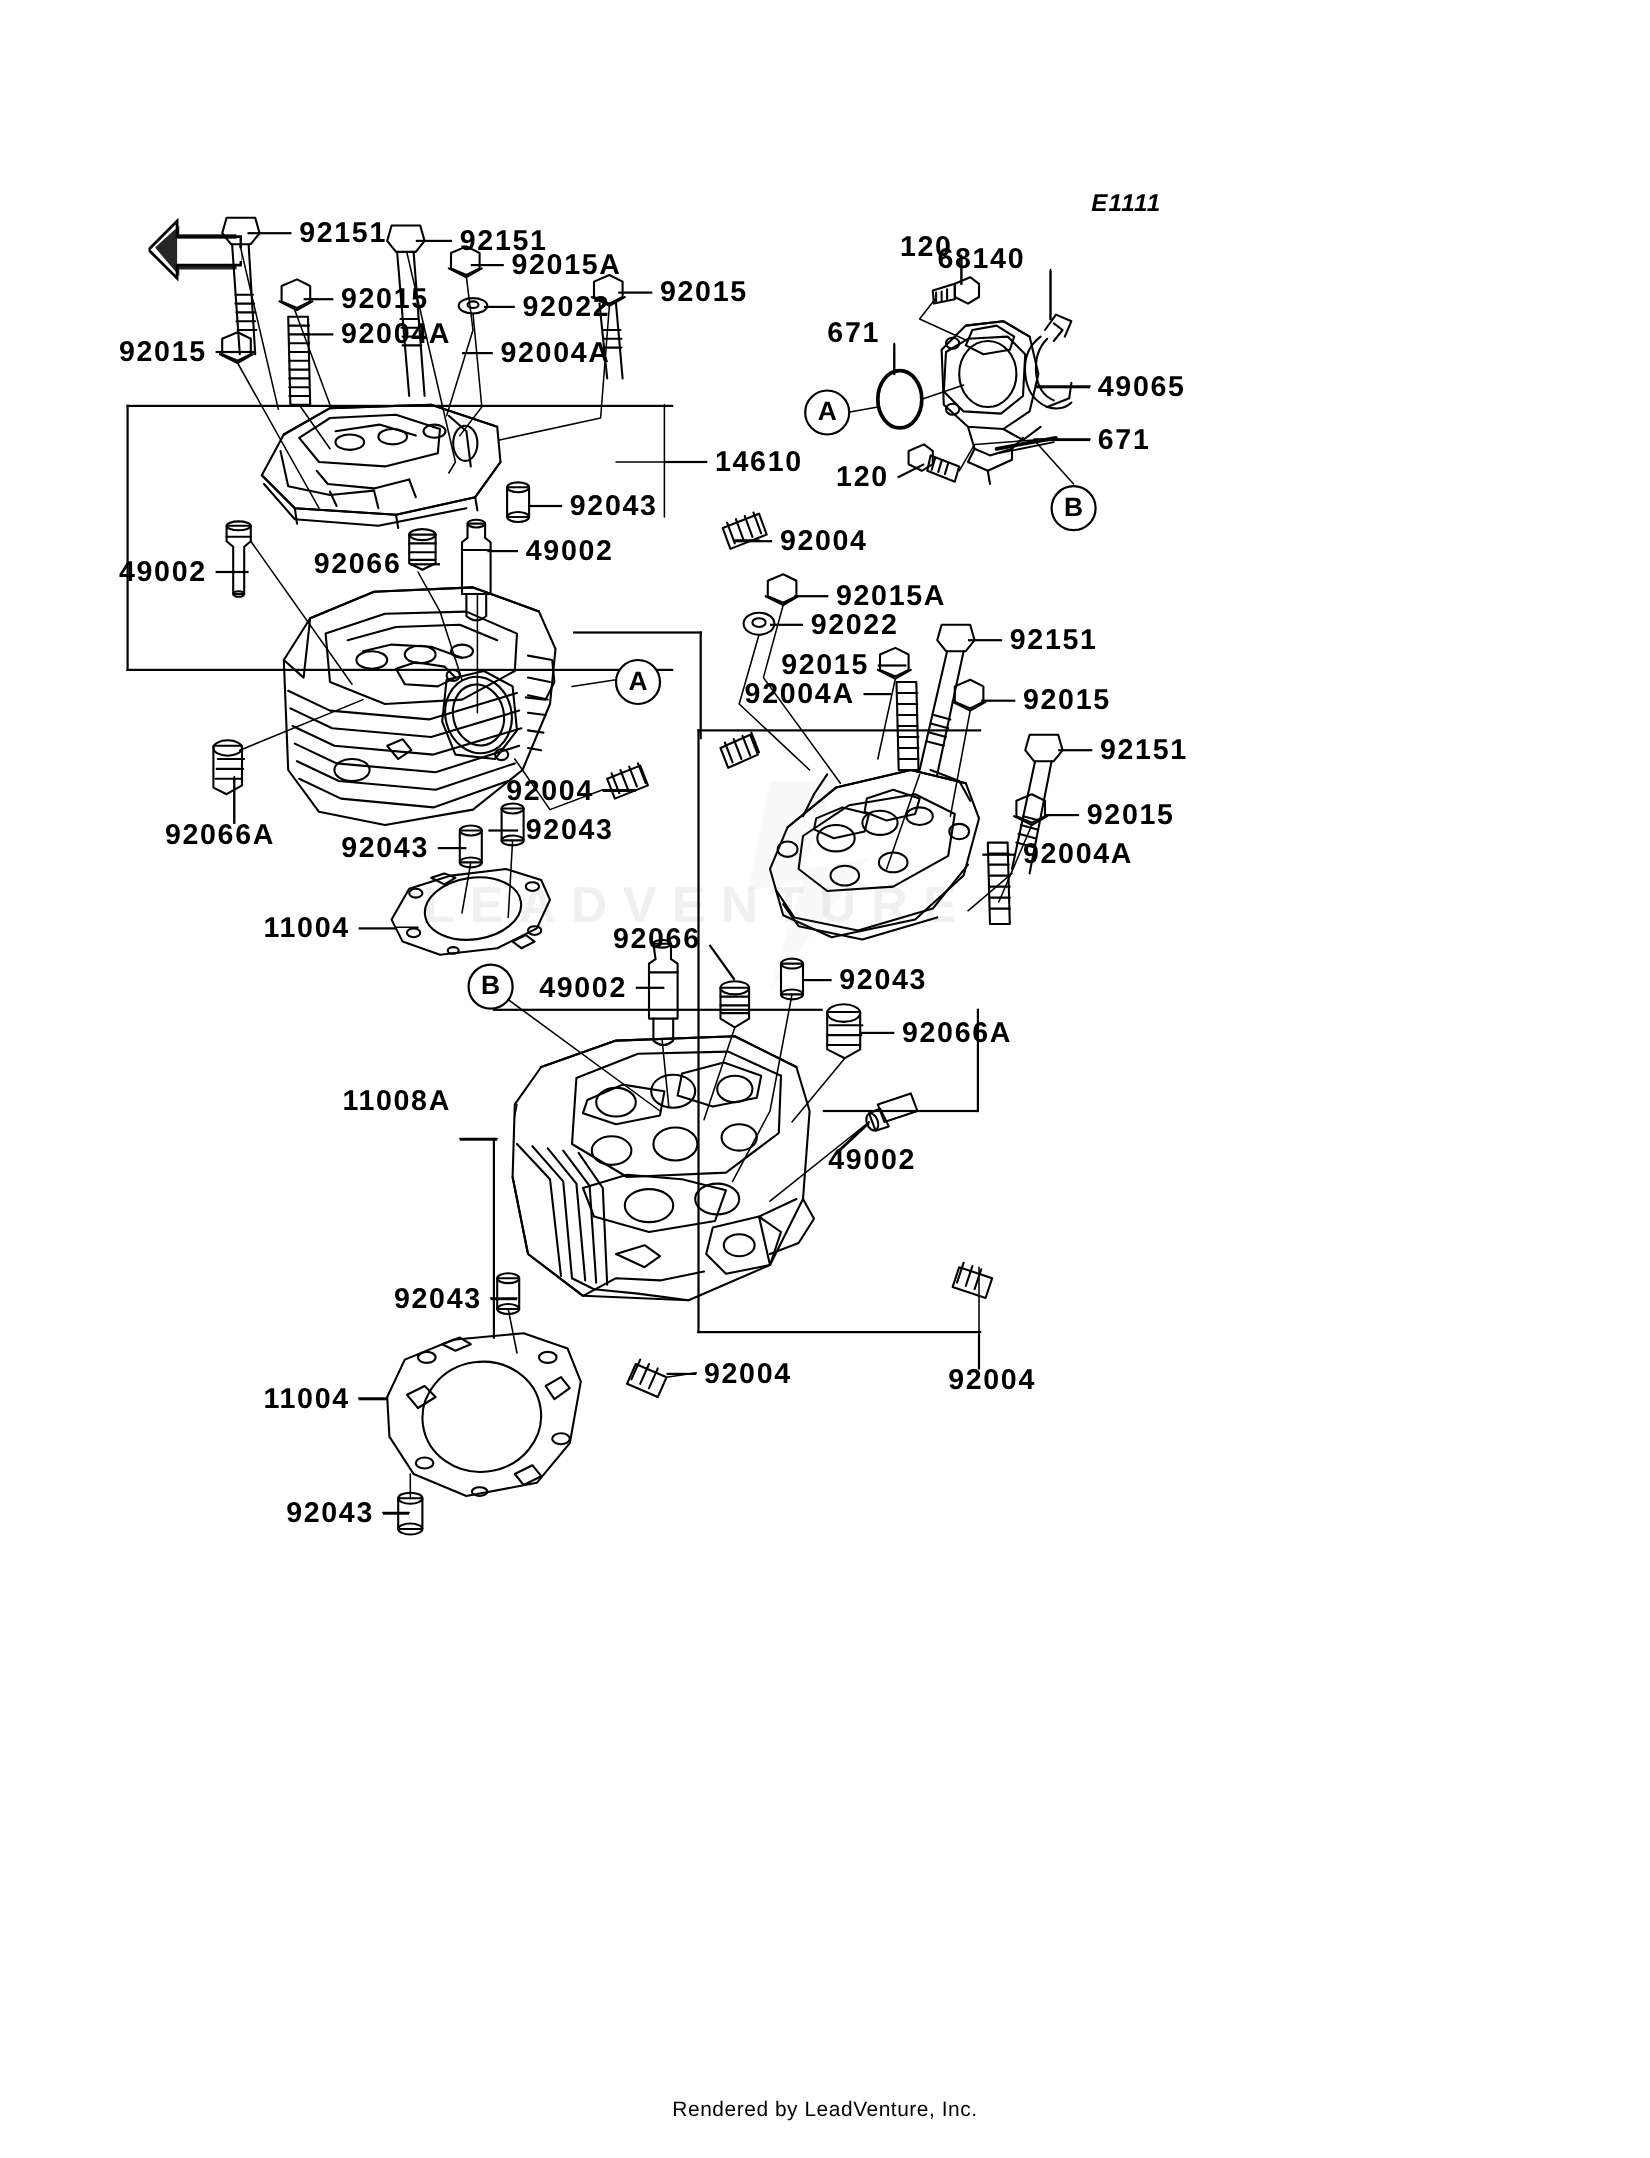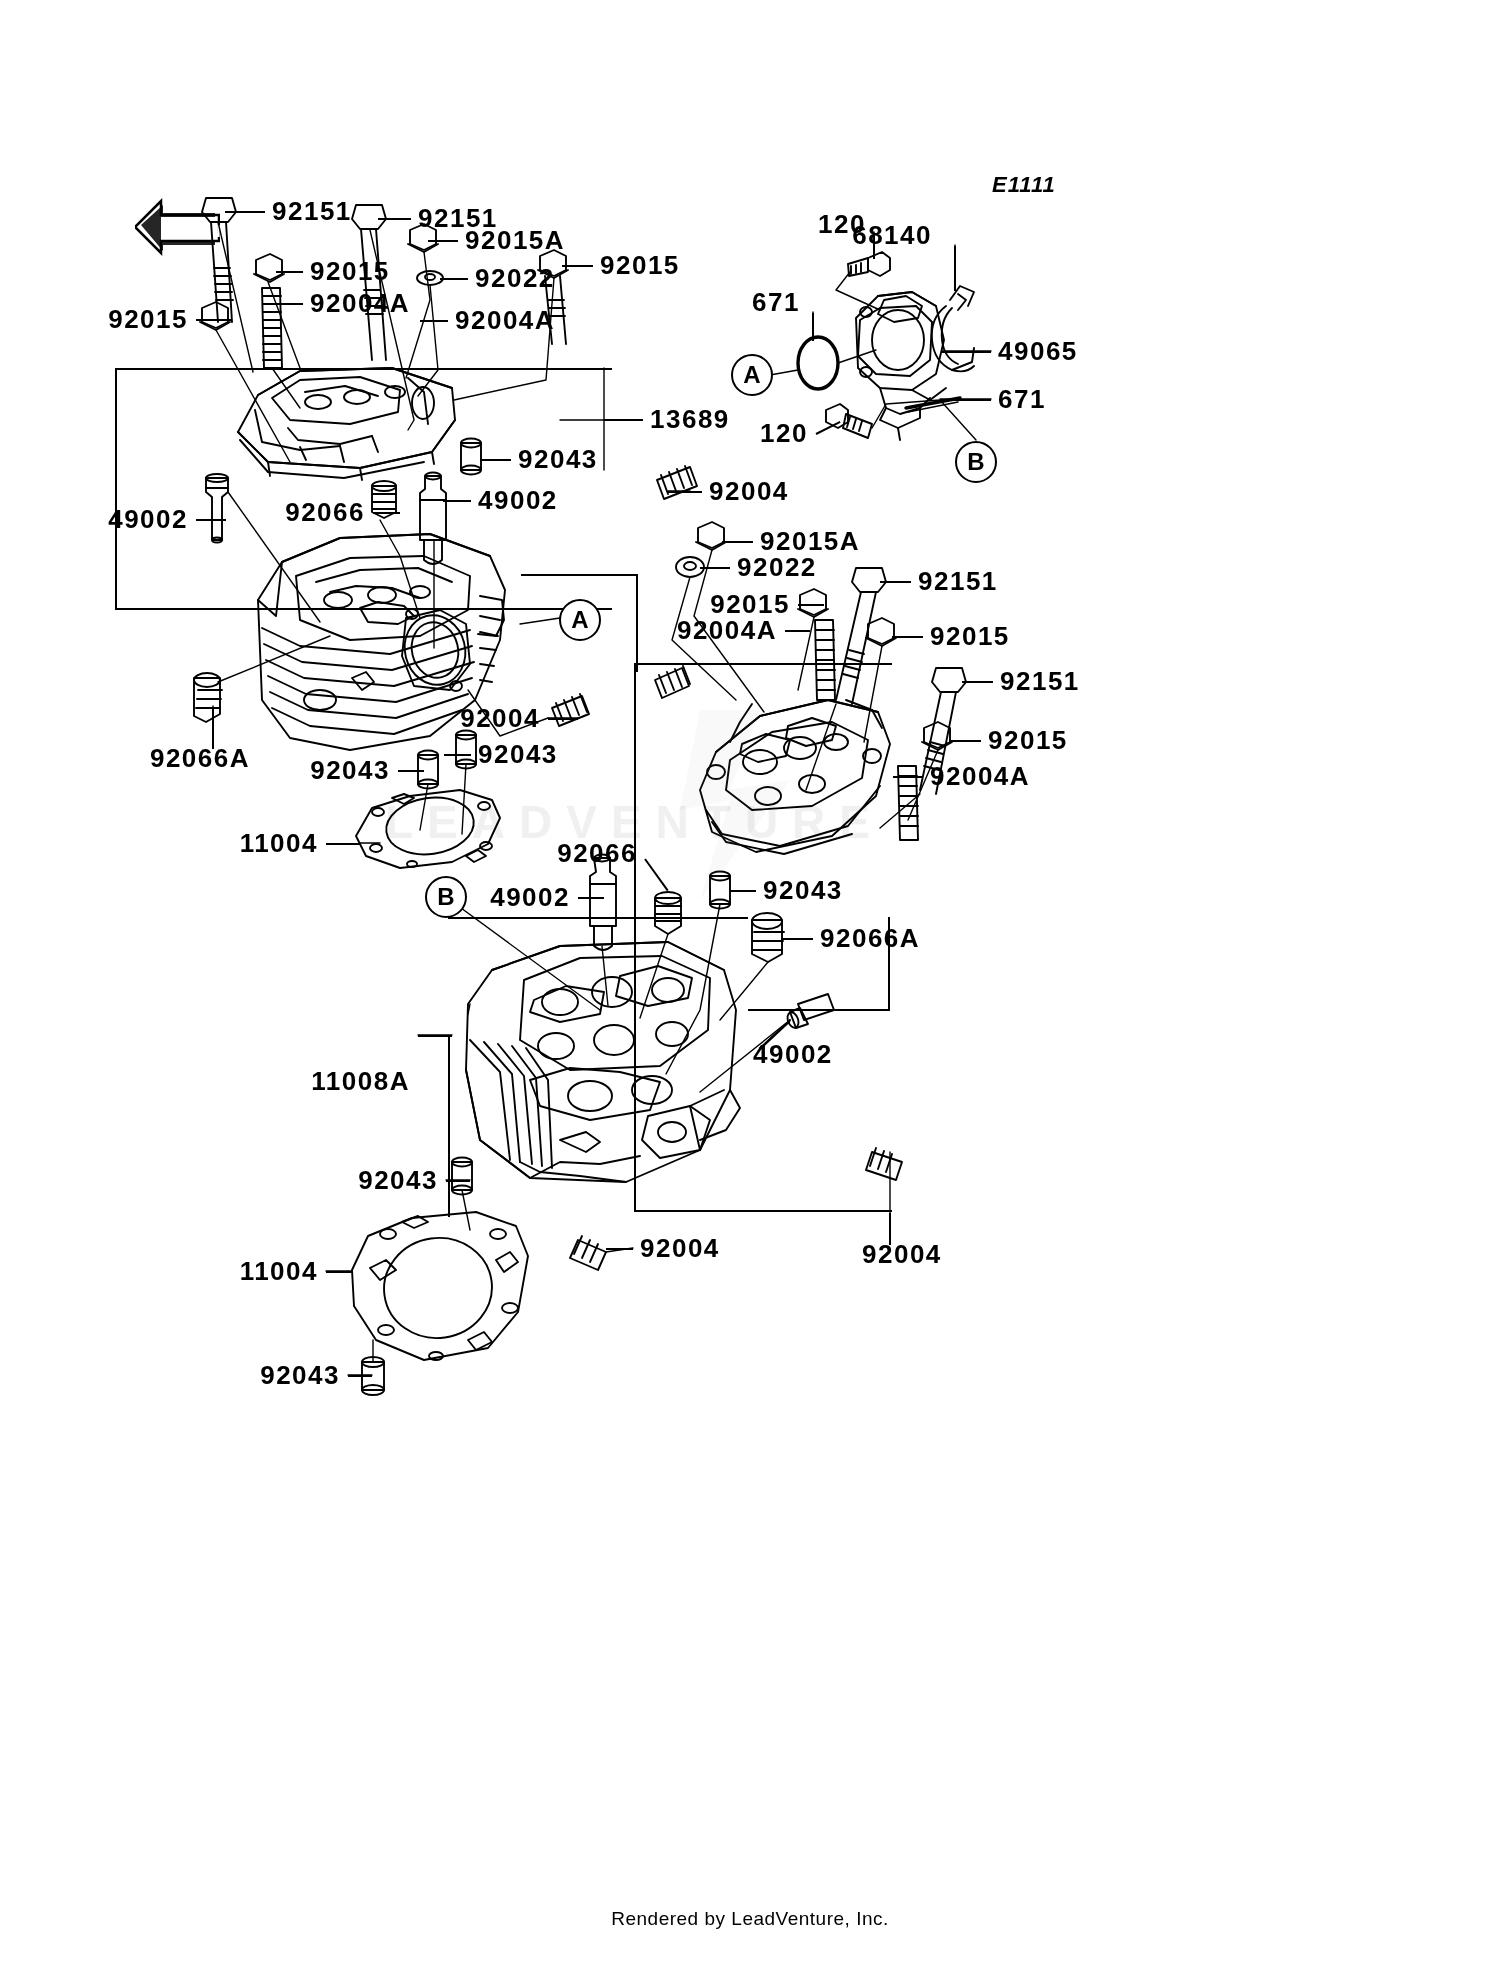--- a/index.html
+++ b/index.html
@@ -581,21 +581,21 @@
       <div class="lbl l" style="left: 475px; top: 278px;">92022</div>
       <div class="leader" style="left: 468px; top: 278px; width: 28px; transform: rotate(180deg);"></div>
       <div class="lbl l" style="left: 600px; top: 265px;">92015</div>
       <div class="leader" style="left: 593px; top: 265px; width: 31px; transform: rotate(180deg);"></div>
       <div class="lbl l" style="left: 310px; top: 303px;">92004A</div>
       <div class="leader" style="left: 303px; top: 303px; width: 28px; transform: rotate(180deg);"></div>
       <div class="lbl l" style="left: 455px; top: 320px;">92004A</div>
       <div class="leader" style="left: 448px; top: 320px; width: 28px; transform: rotate(180deg);"></div>
       <div class="lbl r" style="left: 188px; top: 319px;">92015</div>
       <div class="leader" style="left: 196px; top: 319px; width: 36px; transform: rotate(0deg);"></div>
-      <div class="lbl l" style="left: 650px; top: 419px;">13689</div>
+      <div class="lbl l" style="left: 650px; top: 419px;">14610</div>
       <div class="leader" style="left: 643px; top: 419px; width: 39px; transform: rotate(180deg);"></div>
       <div class="lbl l" style="left: 518px; top: 459px;">92043</div>
       <div class="leader" style="left: 511px; top: 459px; width: 31px; transform: rotate(180deg);"></div>
       <div class="lbl l" style="left: 478px; top: 500px;">49002</div>
       <div class="leader" style="left: 471px; top: 500px; width: 28px; transform: rotate(180deg);"></div>
       <div class="lbl l" style="left: 709px; top: 491px;">92004</div>
       <div class="leader" style="left: 702px; top: 491px; width: 34px; transform: rotate(180deg);"></div>
       <div class="lbl r" style="left: 365px; top: 512px;">92066</div>
       <div class="leader" style="left: 373px; top: 512px; width: 27px; transform: rotate(0deg);"></div>
       <div class="lbl r" style="left: 188px; top: 519px;">49002</div>
@@ -611,21 +611,21 @@
       <div class="lbl r" style="left: 318px; top: 843px;">11004</div>
       <div class="leader" style="left: 326px; top: 843px; width: 34px; transform: rotate(0deg);"></div>
       <div class="lbl r" style="left: 637px; top: 853px;">92066</div>
       <div class="leader" style="left: 645px; top: 858px; width: 39.4081px; transform: rotate(54.2933deg);"></div>
       <div class="lbl r" style="left: 570px; top: 897px;">49002</div>
       <div class="leader" style="left: 578px; top: 897px; width: 26px; transform: rotate(0deg);"></div>
       <div class="lbl l" style="left: 763px; top: 890px;">92043</div>
       <div class="leader" style="left: 756px; top: 890px; width: 26px; transform: rotate(180deg);"></div>
       <div class="lbl l" style="left: 820px; top: 938px;">92066A</div>
       <div class="leader" style="left: 813px; top: 938px; width: 31px; transform: rotate(180deg);"></div>
-      <div class="lbl r" style="left: 410px; top: 1081px;">11008A</div>
+      <div class="lbl r" style="left: 410px; top: 1000px;">11008A</div>
       <div class="leader" style="left: 418px; top: 1035px; width: 34px; transform: rotate(0deg);"></div>
       <div class="lbl l" style="left: 753px; top: 1054px;">49002</div>
       <div class="leader" style="left: 760px; top: 1048px; width: 41.0366px; transform: rotate(-43.0251deg);"></div>
       <div class="lbl r" style="left: 438px; top: 1180px;">92043</div>
       <div class="leader" style="left: 446px; top: 1180px; width: 24px; transform: rotate(0deg);"></div>
       <div class="lbl l" style="left: 640px; top: 1248px;">92004</div>
       <div class="leader" style="left: 633px; top: 1248px; width: 27px; transform: rotate(180deg);"></div>
       <div class="lbl l" style="left: 862px; top: 1254px;">92004</div>
       <div class="leader" style="left: 890px; top: 1244px; width: 32px; transform: rotate(-90deg);"></div>
       <div class="lbl r" style="left: 318px; top: 1271px;">11004</div>

